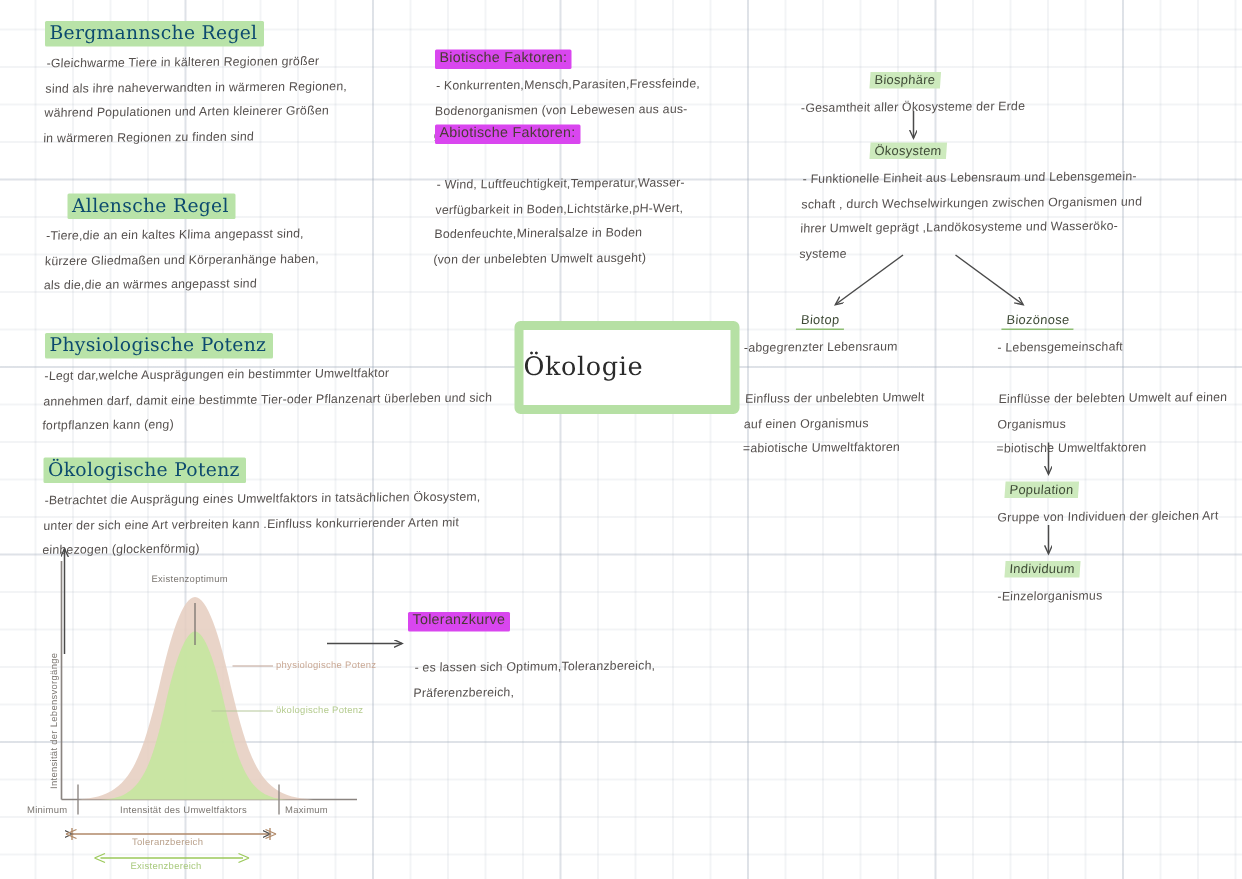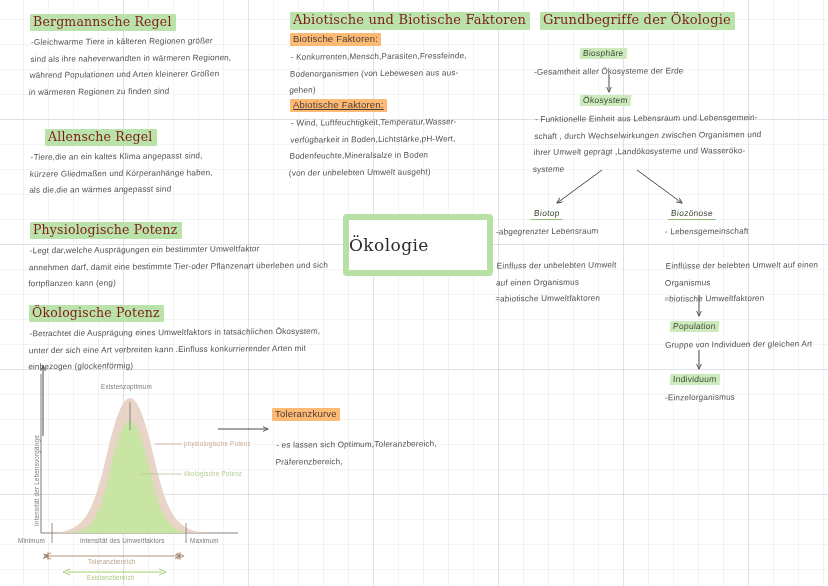--- a/index.html
+++ b/index.html
@@ -23,29 +23,29 @@
     background-size:25px 25px,25px 25px,125px 125px,125px 125px;
     background-position:-2px -6px,-2px -6px,-2px -6px,-2px -6px;
   }
   #sheet{position:absolute;inset:0;}
 
   
   .hd{
     position:absolute;
     font-family:"DejaVu Serif", serif;
     font-size:12.5px;
-    color:#7f1d1d;
+    color:#0c4a6e;
     letter-spacing:.2px;
     white-space:nowrap;
     padding:1px 4px 2px 3px;
     background:#b9e3a8;
     border-radius:1px;
     line-height:1.15;
   }
-  .hd.pink{background:#fdba74;font-family:"Liberation Sans",sans-serif;font-size:9.5px;color:#4a3a36;padding:1px 3px;}
+  .hd.pink{background:#d946ef;font-family:"Liberation Sans",sans-serif;font-size:9.5px;color:#4a3a36;padding:1px 3px;}
 
   
   .hw{
     position:absolute;
     font-family:"Liberation Sans", sans-serif;
     font-size:8.2px;
     color:#55504e;
     line-height:16.5px;
     white-space:nowrap;
     letter-spacing:.15px;
@@ -117,38 +117,36 @@
     <span>fortpflanzen kann (eng)</span>
   </div>
 
   <div class="hd" style="left:29px;top:305px;">Ökologische Potenz</div>
   <div class="hw t" style="left:29px;top:325px;">
     <span>-Betrachtet die Ausprägung eines Umweltfaktors in tatsächlichen Ökosystem,</span>
     <span>unter der sich eine Art verbreiten kann .Einfluss konkurrierender Arten mit</span>
     <span>einbezogen (glockenförmig)</span>
   </div>
 
-  <div class="hd" style="left:290px;top:12px;font-size:13px;">Abiotische und Biotische Faktoren</div>
 
   <div class="hd pink" style="left:290px;top:33px;">Biotische Faktoren:</div>
   <div class="hw t" style="left:290px;top:49px;">
     <span>- Konkurrenten,Mensch,Parasiten,Fressfeinde,</span>
     <span>Bodenorganismen (von Lebewesen aus aus-</span>
     <span>gehen)</span>
   </div>
 
-  <div class="hd pink" style="left:290px;top:99px;text-decoration:underline;">Abiotische Faktoren:</div>
+  <div class="hd pink" style="left:290px;top:83px;">Abiotische Faktoren:</div>
   <div class="hw t" style="left:290px;top:115px;">
     <span>- Wind, Luftfeuchtigkeit,Temperatur,Wasser-</span>
     <span>verfügbarkeit in Boden,Lichtstärke,pH-Wert,</span>
     <span>Bodenfeuchte,Mineralsalze in Boden</span>
     <span>(von der unbelebten Umwelt ausgeht)</span>
   </div>
 
-  <div class="hd" style="left:540px;top:12px;font-size:13px;">Grundbegriffe der Ökologie</div>
 
   <div class="sub" style="left:580px;top:48px;">Biosphäre</div>
   <div class="hw t" style="left:534px;top:64px;">
     <span>-Gesamtheit aller Ökosysteme der Erde</span>
   </div>
 
   <div class="sub" style="left:580px;top:95px;">Ökosystem</div>
   <div class="hw t" style="left:534px;top:111px;">
     <span>- Funktionelle Einheit aus Lebensraum und Lebensgemein-</span>
     <span>schaft , durch Wechselwirkungen zwischen Organismen und</span>

